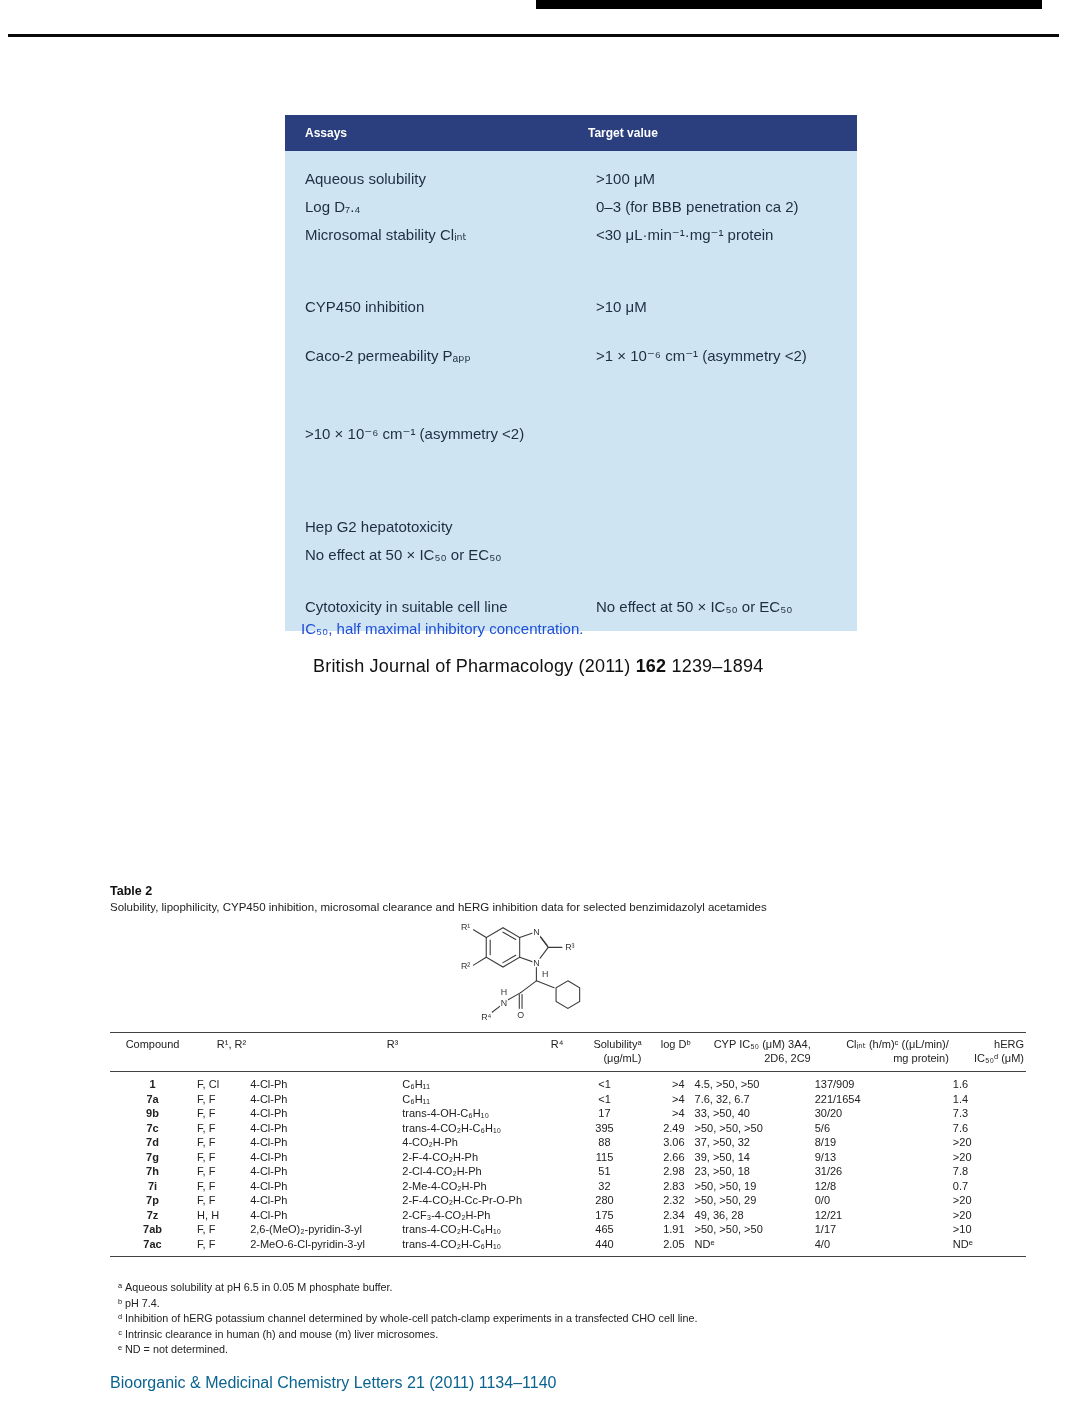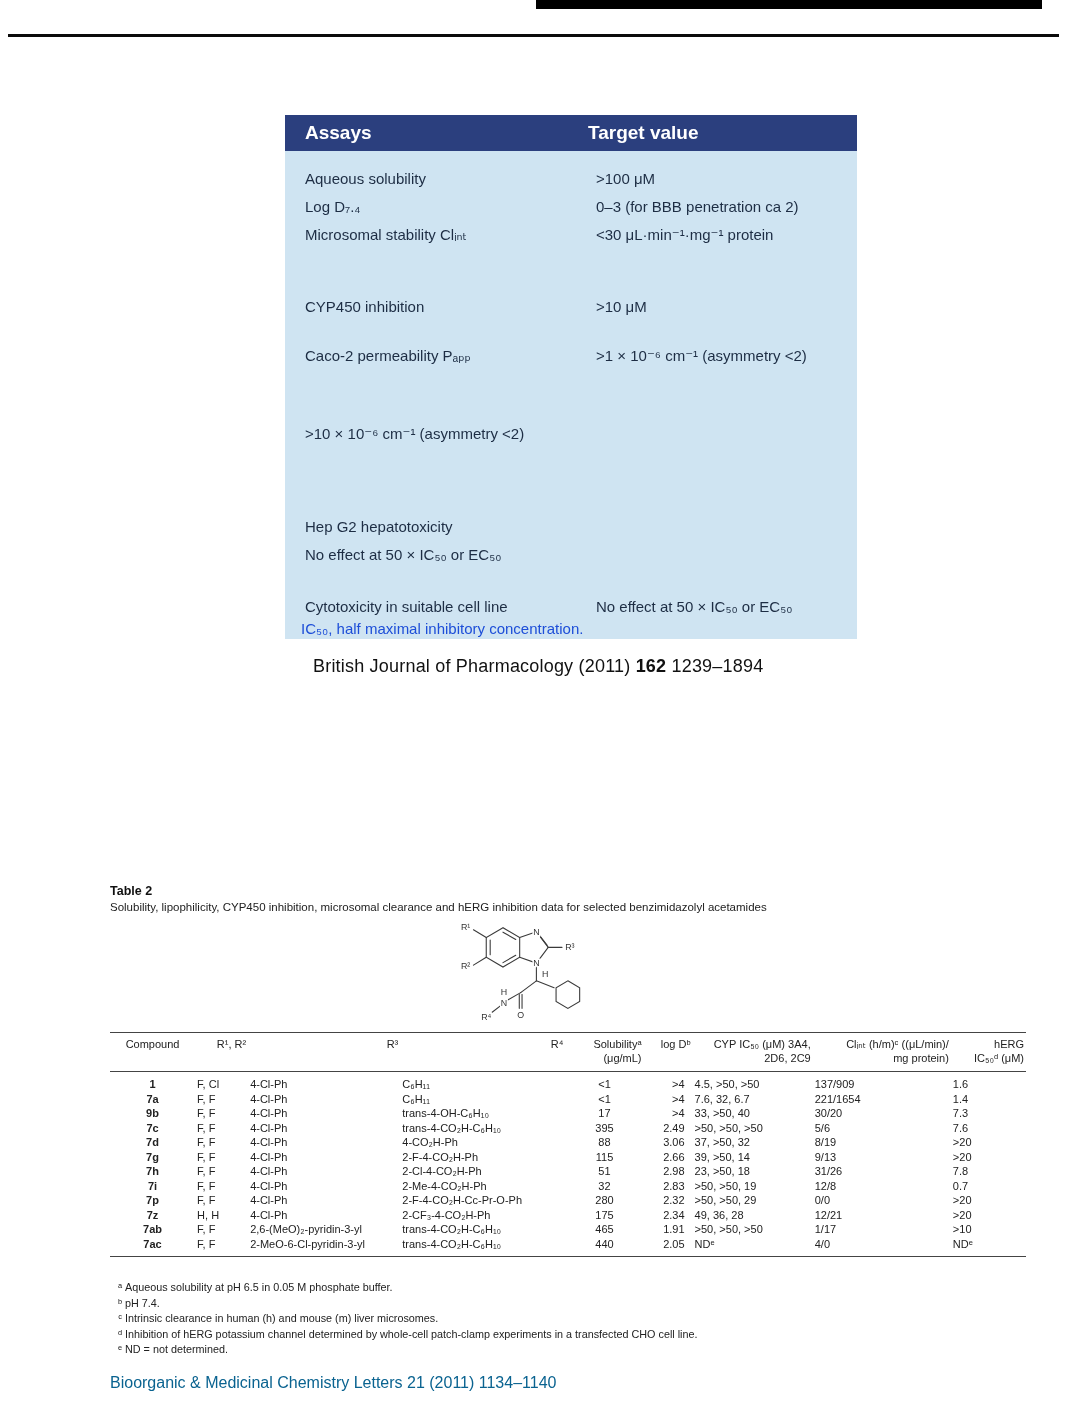--- a/index.html
+++ b/index.html
@@ -9,25 +9,25 @@
     overflow:hidden;
   }
 
   
   .topbar-right { position:absolute; left:536px; top:0; width:506px; height:9px; background:#000; }
   .top-rule { position:absolute; left:8px; top:34px; width:1051px; height:3px; background:#0a0a0a; }
 
   
   .assay-table { position:absolute; left:285px; top:115px; width:572px; }
   .assay-header {
-    background:#2b3f7e; color:#ffffff; font-weight:bold; font-size:19px;
+    background:#2b3f7e; color:#ffffff; font-weight:bold; font-size:12px;
     display:flex; align-items:center; padding:9px 12px 9px 20px; height:18px;
   }
   .assay-header .col-label { width:283px; }
-  .assay-body { background:#cfe4f2; padding:14px 0 18px 20px; }
+  .assay-body { background:#cfe4f2; padding:14px 0 10px 20px; }
   .assay-row { display:flex; font-size:15px; line-height:28px; color:#1d2d44; }
   .assay-row .col-label { width:283px; padding-right:8px; }
   .assay-row .col-value { flex:1; }
   .assay-row.r3 { margin-top:44px; }
   .assay-row.r4 { margin-top:21px; }
   .assay-row.r5 { margin-top:50px; }
   .assay-row.r6 { margin-top:65px;flex-direction:column; }
   .assay-row.r7 { margin-top:24px; }
 
   .assay-footnote { position:absolute; left:301px; top:620px; font-size:15px; color:#1d4ed8; }
@@ -338,25 +338,25 @@
   </table>
 
   <div class="footnotes">
     <div class="fn">
       <span class="marker">ᵃ</span><span>Aqueous solubility at pH 6.5 in 0.05 M phosphate buffer.</span>
     </div>
     <div class="fn">
       <span class="marker">ᵇ</span><span>pH 7.4.</span>
     </div>
     <div class="fn">
+      <span class="marker">ᵈ</span><span>Inhibition of hERG potassium channel determined by whole-cell patch-clamp experiments in a transfected CHO cell line.</span>
+    </div>
+    <div class="fn">
       <span class="marker">ᶜ</span><span>Intrinsic clearance in human (h) and mouse (m) liver microsomes.</span>
     </div>
     <div class="fn">
-      <span class="marker">ᵈ</span><span>Inhibition of hERG potassium channel determined by whole-cell patch-clamp experiments in a transfected CHO cell line.</span>
-    </div>
-    <div class="fn">
       <span class="marker">ᵉ</span><span>ND = not determined.</span>
     </div>
   </div>
 
   <div class="journal-ref">Bioorganic &amp; Medicinal Chemistry Letters 21 (2011) 1134–1140</div>
 
 </div>
 
 </body></html>

